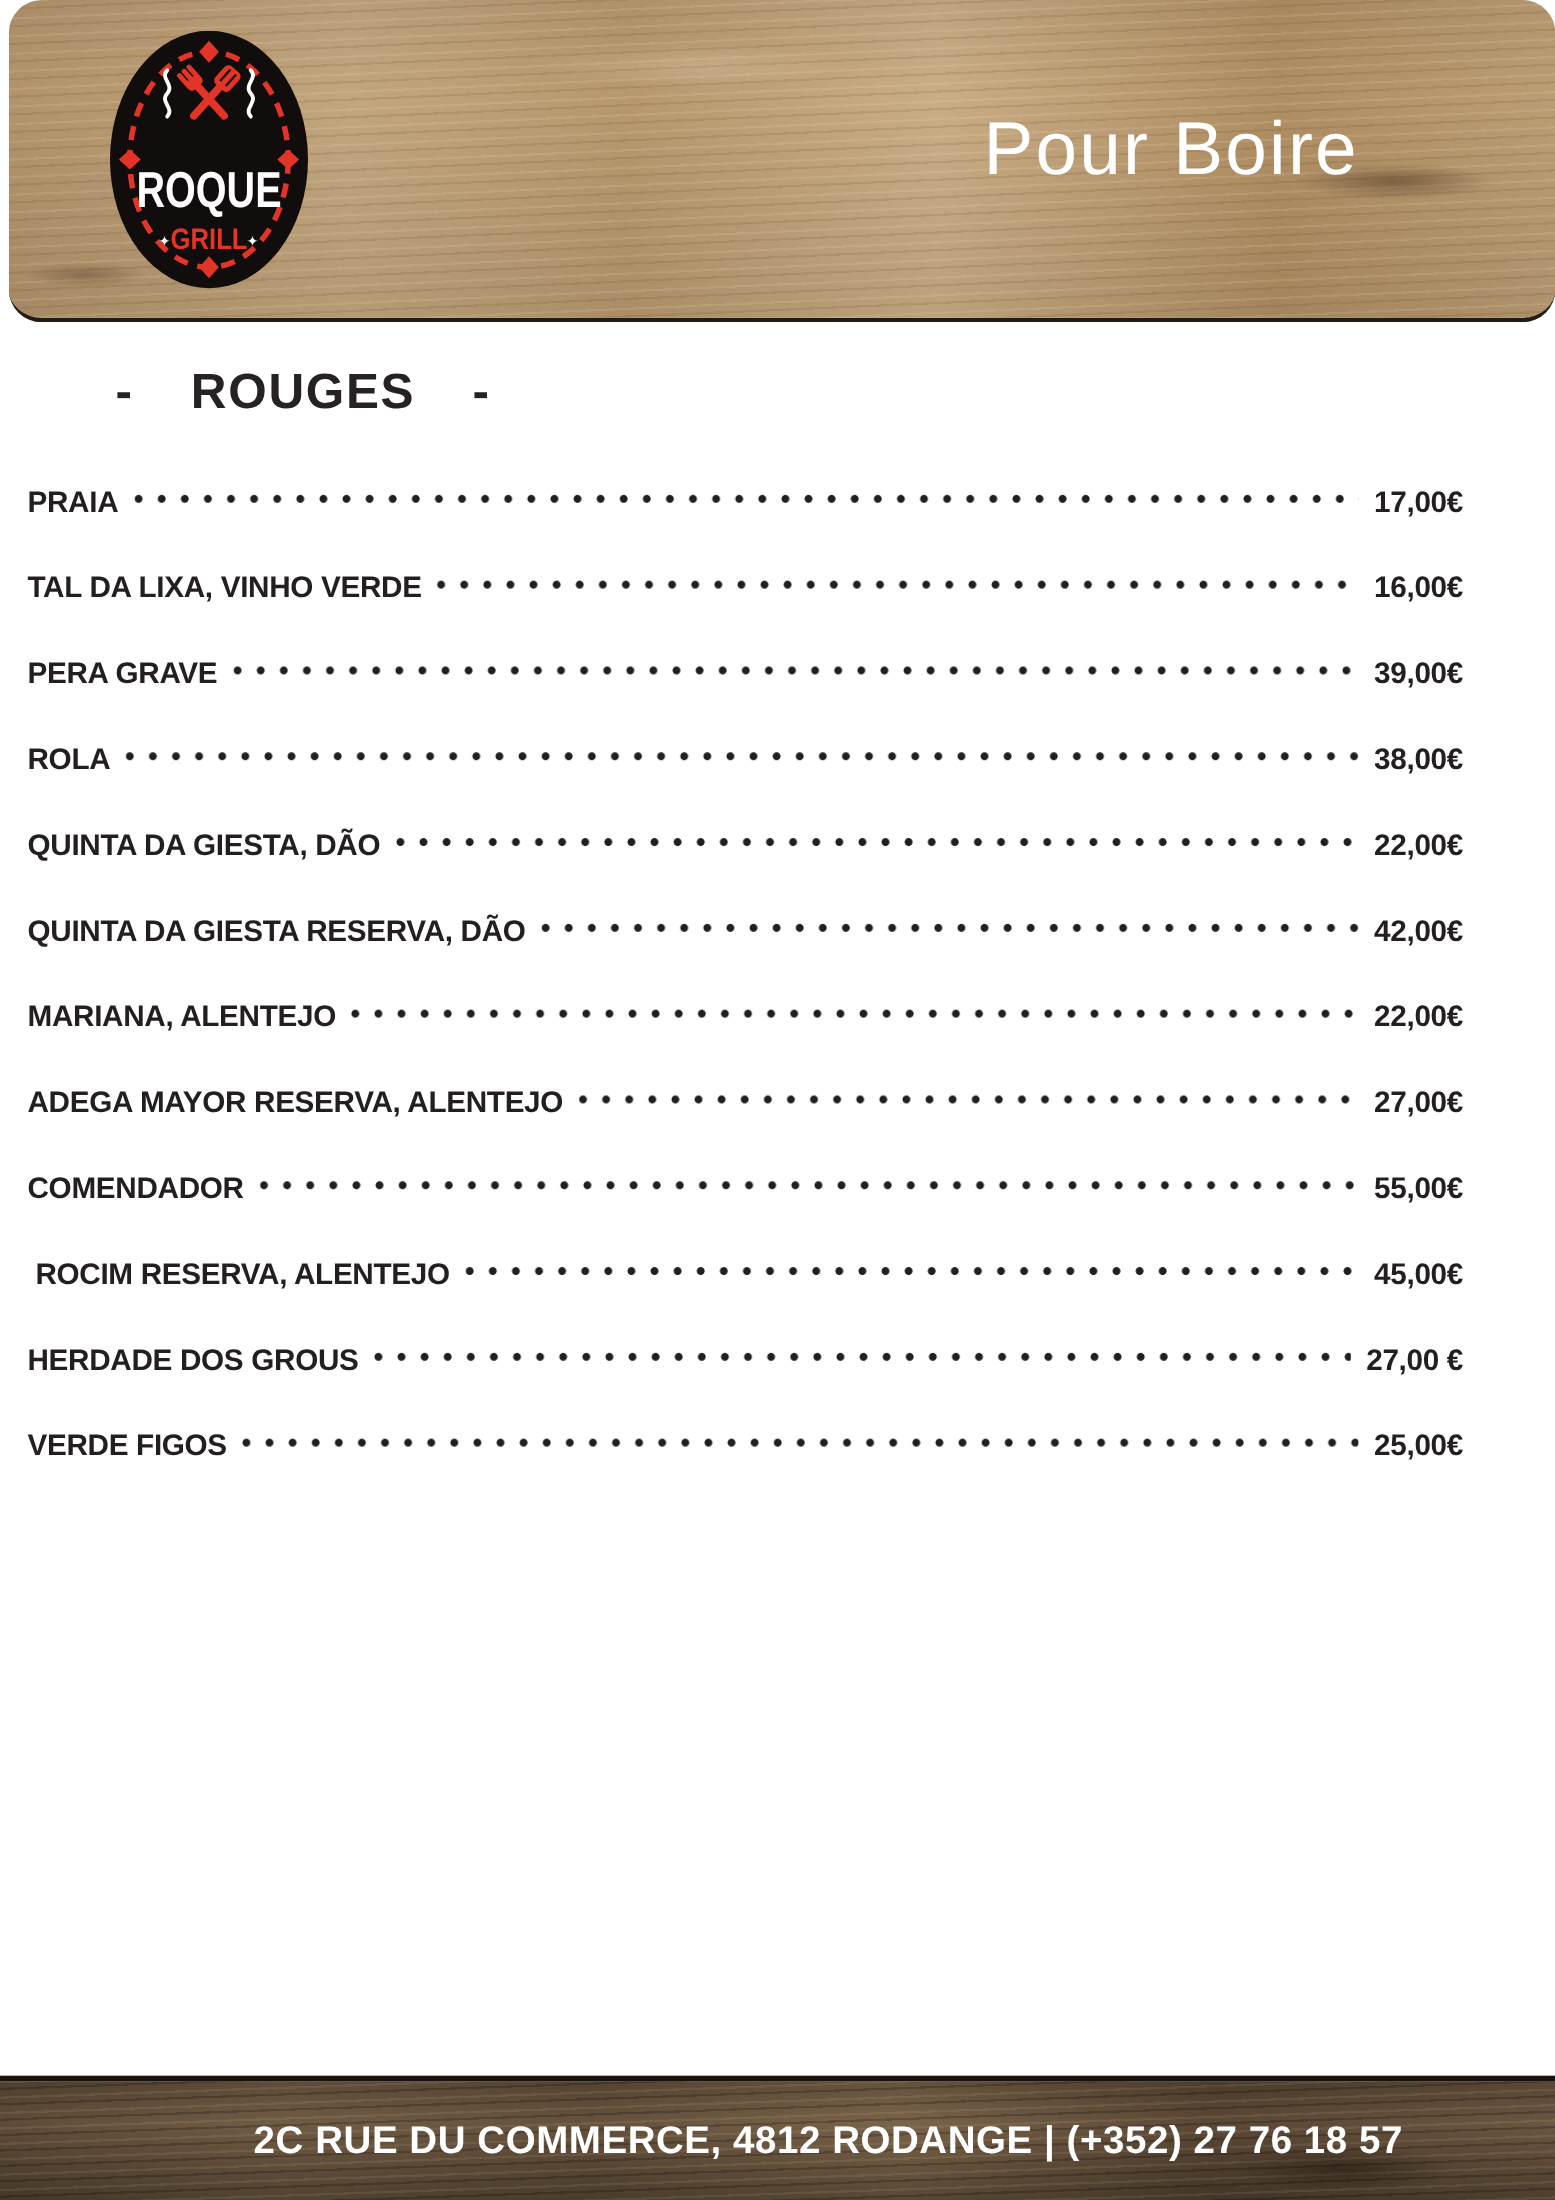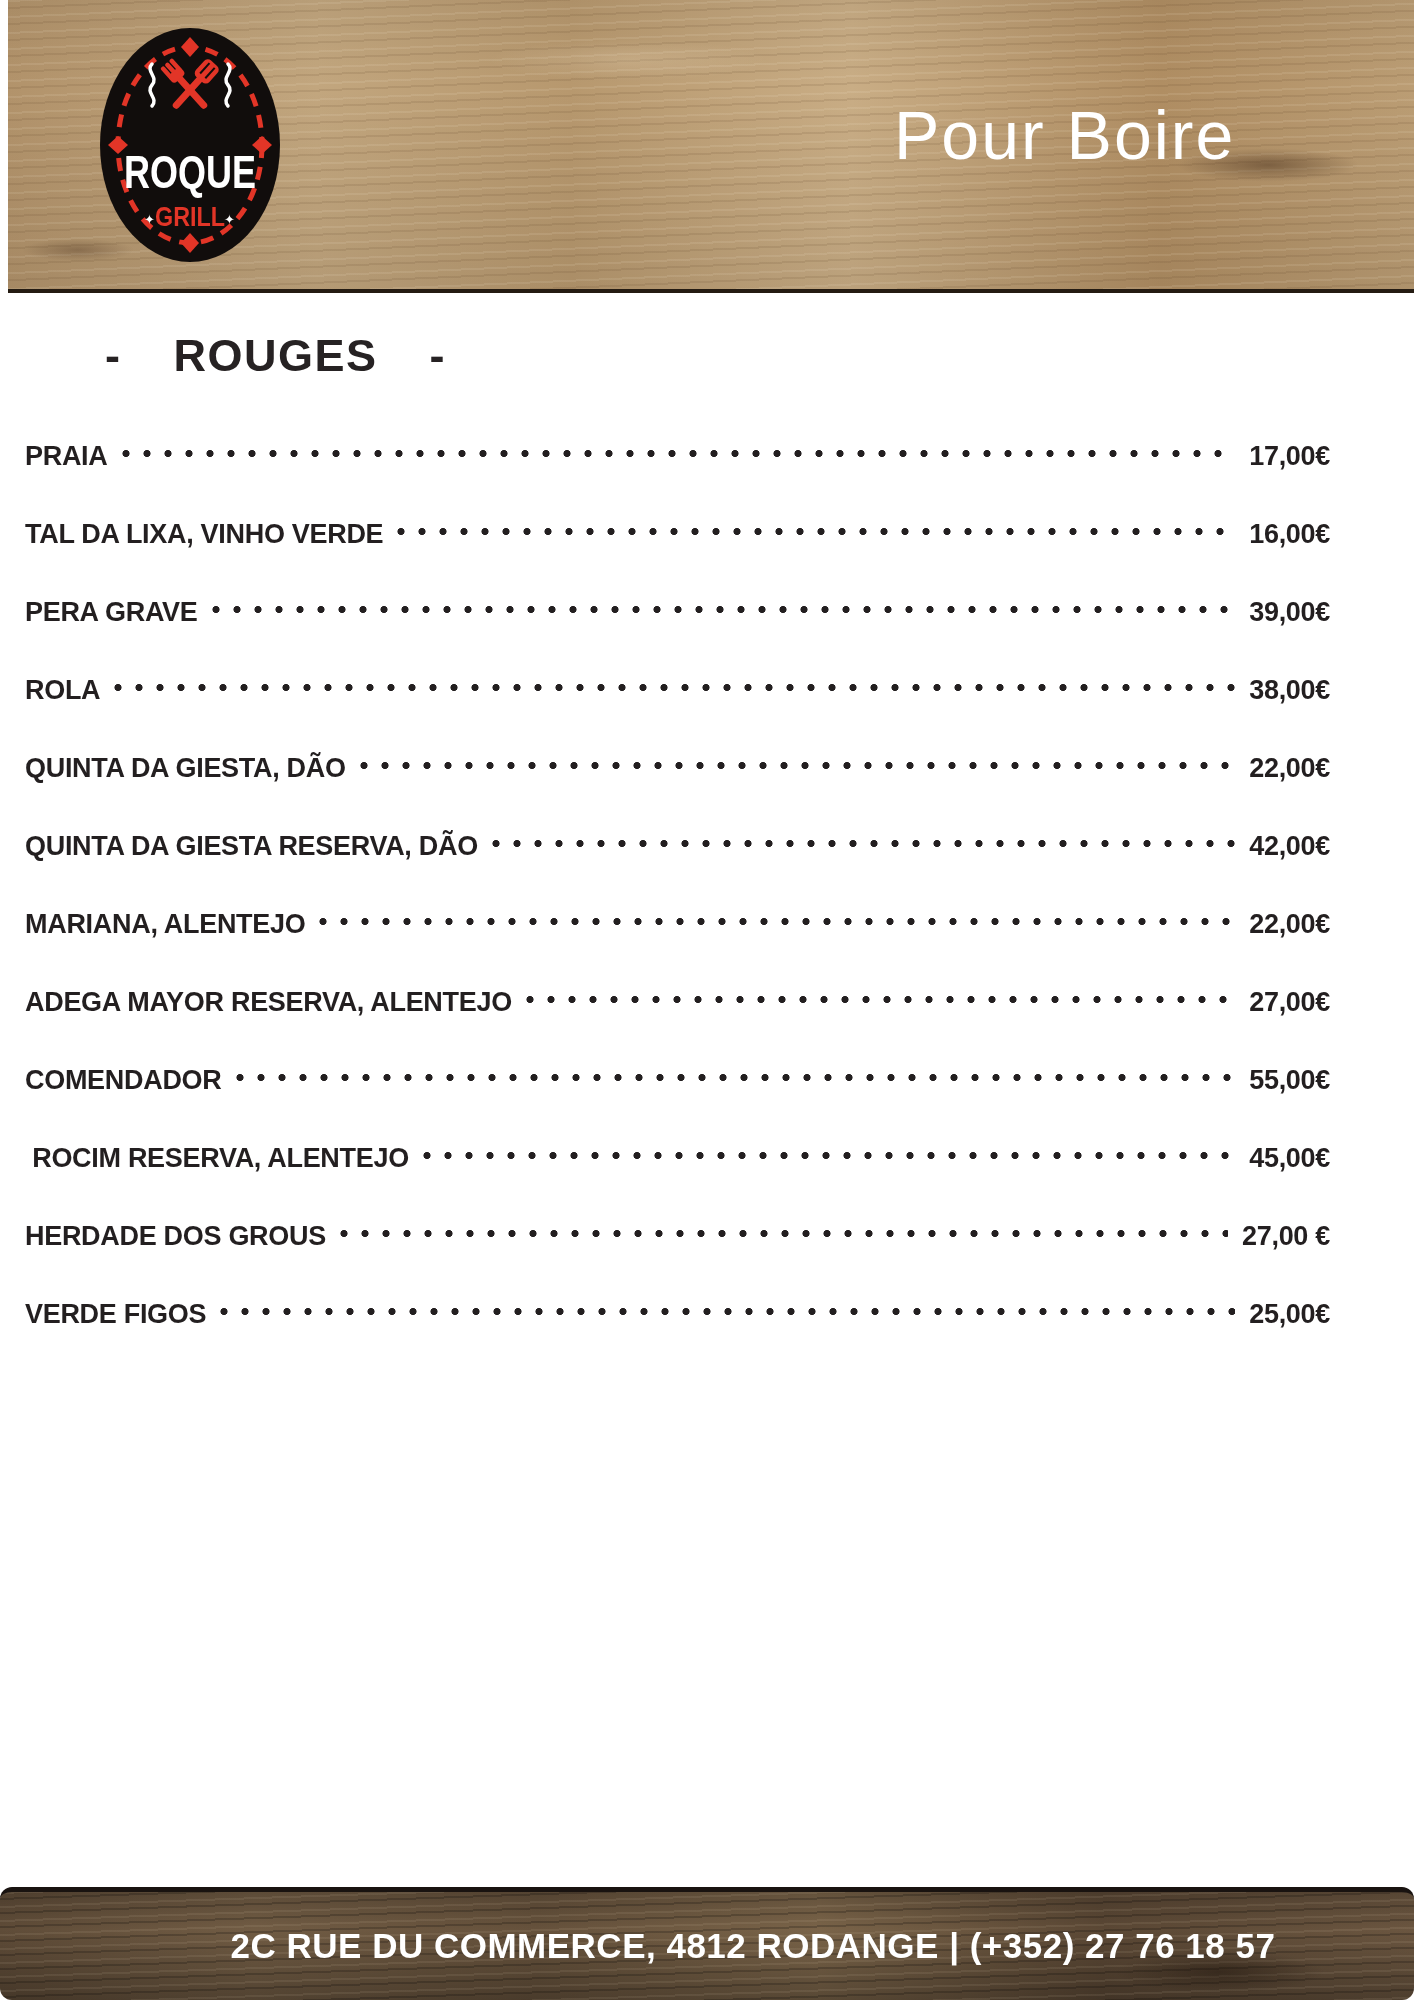--- a/index.html
+++ b/index.html
@@ -15,20 +15,21 @@
     border-bottom:4px solid #241b12;
     background:
       radial-gradient(ellipse 130px 24px at 1260px 165px, rgba(73,48,28,.50), rgba(73,48,28,0) 70%),
       radial-gradient(ellipse 80px 16px at 70px 250px, rgba(73,48,28,.35), rgba(73,48,28,0) 70%),
       radial-gradient(ellipse 200px 30px at 620px 60px, rgba(255,240,215,.18), rgba(255,240,215,0) 70%),
       repeating-linear-gradient(177.5deg,
         rgba(255,245,225,.10) 0 2px, rgba(0,0,0,0) 2px 7px,
         rgba(94,66,38,.13) 7px 9px, rgba(0,0,0,0) 9px 16px),
       linear-gradient(180deg, rgba(0,0,0,.05), rgba(0,0,0,0) 30%, rgba(0,0,0,.07)),
       linear-gradient(90deg, #b2936b 0%, #c2a67e 22%, #b7986e 40%, #c9ad85 60%, #b08e63 82%, #bb9d74 100%);
+    border-radius: 30px;
   }
   .page-title {
     position:absolute; top:96px; left:886px;
     font-size:68px; font-weight:400; letter-spacing:2px; color:#ffffff;
   }
 
   
   .logo { position:absolute; top:28px; left:100px; width:180px; height:235px; }
 
   
@@ -61,21 +62,20 @@
     border-top:5px solid #191310;
     display:flex; align-items:center; justify-content:center;
     padding-left:92px;
     background:
       radial-gradient(ellipse 150px 30px at 1220px 80px, rgba(25,15,8,.45), rgba(25,15,8,0) 70%),
       repeating-linear-gradient(178deg,
         rgba(255,235,205,.08) 0 2px, rgba(0,0,0,0) 2px 6px,
         rgba(0,0,0,.20) 6px 8px, rgba(0,0,0,0) 8px 14px),
       linear-gradient(180deg, rgba(0,0,0,.18), rgba(0,0,0,0) 35%, rgba(0,0,0,.28)),
       linear-gradient(90deg, #5f4c38 0%, #715c44 18%, #66523c 38%, #7a6449 58%, #5b4835 78%, #6b5640 100%);
-    border-radius: 12px;
   }
   .footer-text {
     font-size:35px; font-weight:bold; color:#ffffff; letter-spacing:0.5px; white-space:pre;
   }
 </style>
 </head>
 <body>
 
 <div class="page">
 

